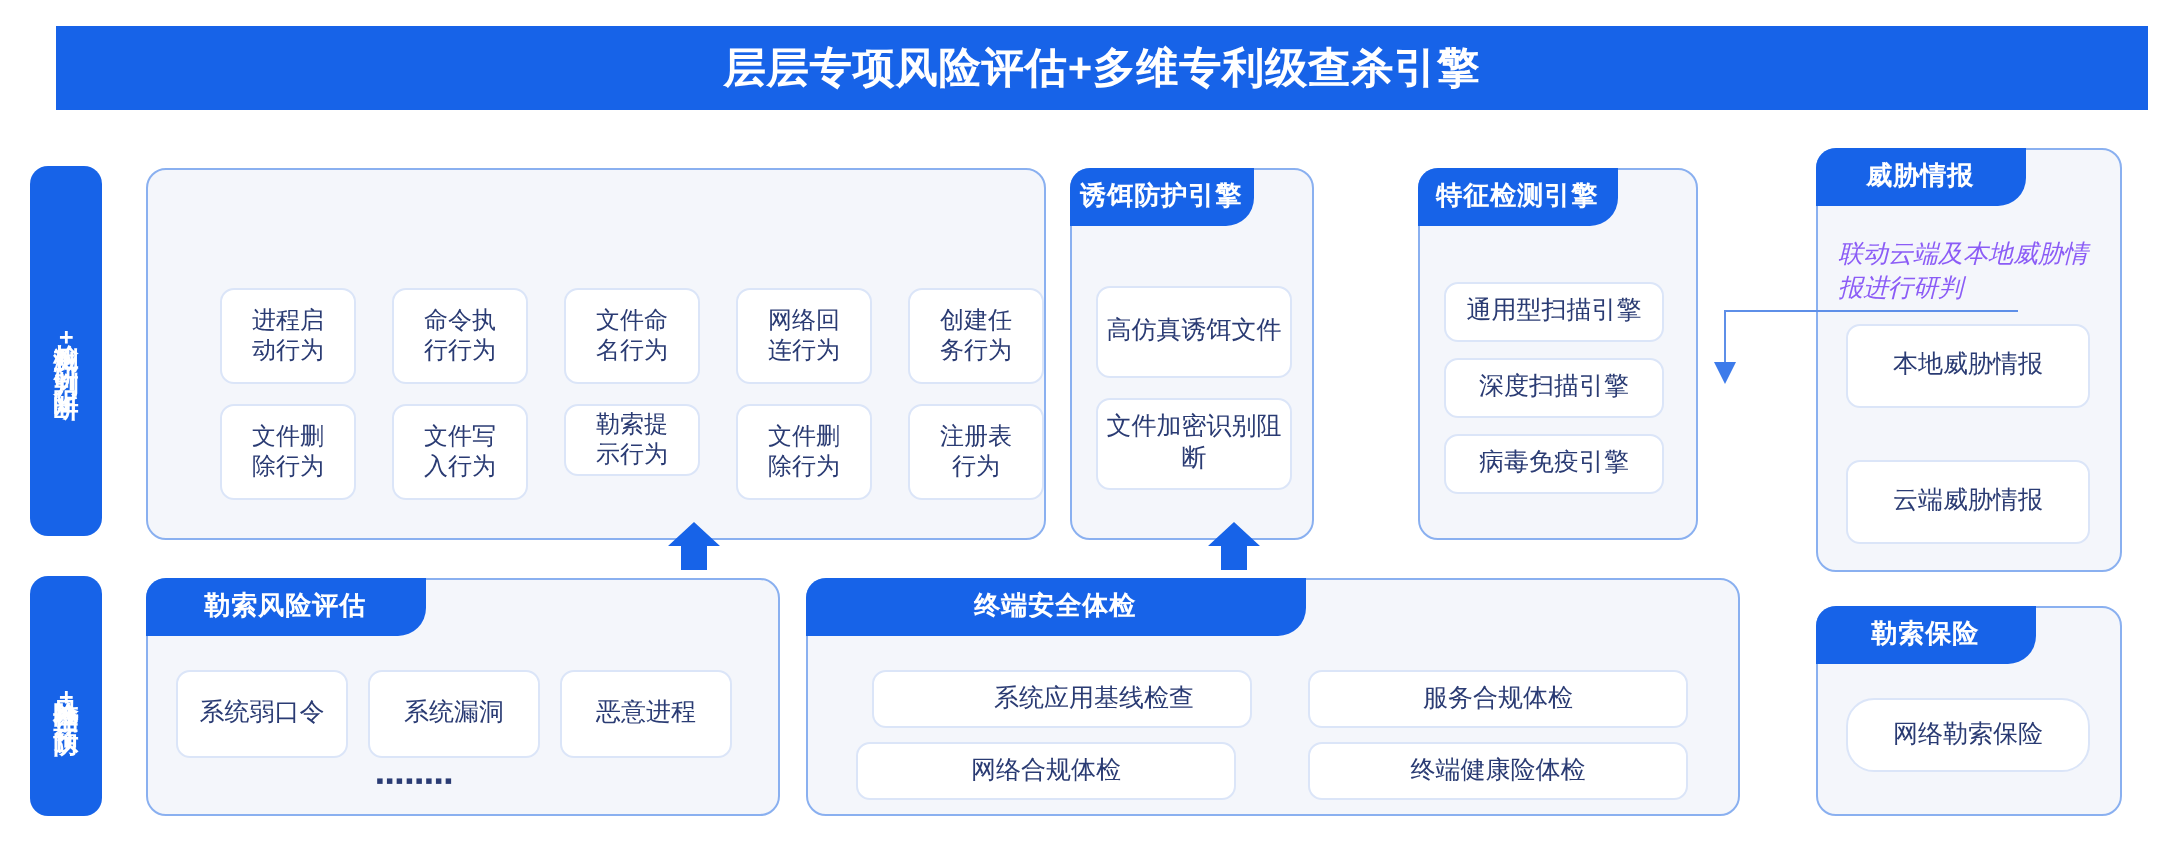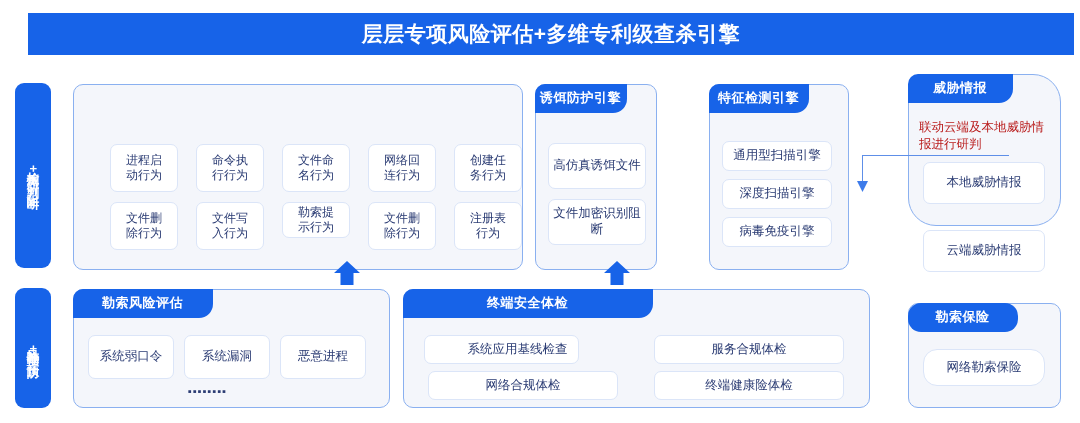--- a/index.html
+++ b/index.html
@@ -72,23 +72,24 @@
     text-align: center;
     color: #2a3b73;
     font-size: 12px;
     line-height: 1.25;
     white-space: pre-line;
   }
   .chip.wide { font-size: 12.5px; }
 
   .panel-note {
     position: absolute;
-    color: #b91c1c;
+    color: #8b5cf6;
     font-size: 12.5px;
     line-height: 1.35;
+    font-style: italic;
   }
 
   .dots {
     position: absolute;
     color: #2a3b73;
     font-size: 11px;
     letter-spacing: 1px;
   }
 
   
@@ -164,21 +165,21 @@
     <div class="panel-head" style="width:100px;">
       <span>特征检测引擎</span>
     </div>
     <div class="panel-body">
       <div class="chip wide" style="left:12px; top:27px;  width:110px; height:30px;">通用型扫描引擎</div>
       <div class="chip wide" style="left:12px; top:65px;  width:110px; height:30px;">深度扫描引擎</div>
       <div class="chip wide" style="left:12px; top:103px; width:110px; height:30px;">病毒免疫引擎</div>
     </div>
   </div>
 
-  <div class="panel" style="left:908px; top:74px; width:153px; height:152px;border-radius:28px;">
+  <div class="panel" style="left:908px; top:74px; width:153px; height:212px;">
     <div class="panel-head" style="width:105px;">
       <span>威胁情报</span>
     </div>
     <div class="panel-body">
       <div class="panel-note" style="left:10px; top:15px; width:140px; white-space:pre-line;">联动云端及本地威胁情
 报进行研判</div>
       <div class="chip wide" style="left:14px; top:58px;  width:122px; height:42px;">本地威胁情报</div>
       <div class="chip wide" style="left:14px; top:126px; width:122px; height:42px;">云端威胁情报</div>
     </div>
   </div>
@@ -212,29 +213,29 @@
       <div class="chip wide" style="left:206px; top:16px; width:86px; height:44px;">恶意进程</div>
       <div class="dots" style="left:114px; top:66px;">▪▪▪▪▪▪▪▪</div>
     </div>
   </div>
 
   <div class="panel" style="left:403px; top:289px; width:467px; height:119px;">
     <div class="panel-head" style="width:250px;">
       <span>终端安全体检</span>
     </div>
     <div class="panel-body">
-      <div class="chip wide" style="left:20px;  top:16px; width:155px; height:29px;padding-left:32px;">系统应用基线检查</div>
+      <div class="chip wide" style="left:32px;  top:16px; width:190px; height:29px;padding-left:32px;">系统应用基线检查</div>
       <div class="chip wide" style="left:250px; top:16px; width:190px; height:29px;">服务合规体检</div>
       <div class="chip wide" style="left:24px;  top:52px; width:190px; height:29px;">网络合规体检</div>
       <div class="chip wide" style="left:250px; top:52px; width:190px; height:29px;">终端健康险体检</div>
     </div>
   </div>
 
   <div class="panel" style="left:908px; top:303px; width:153px; height:105px;">
-    <div class="panel-head" style="width:110px;border-radius:13px;">
+    <div class="panel-head" style="width:110px;">
       <span>勒索保险</span>
     </div>
     <div class="panel-body">
       <div class="chip wide" style="left:14px; top:16px; width:122px; height:37px;border-radius:14px;">网络勒索保险</div>
     </div>
   </div>
 
 </div>
 
 </body></html>

